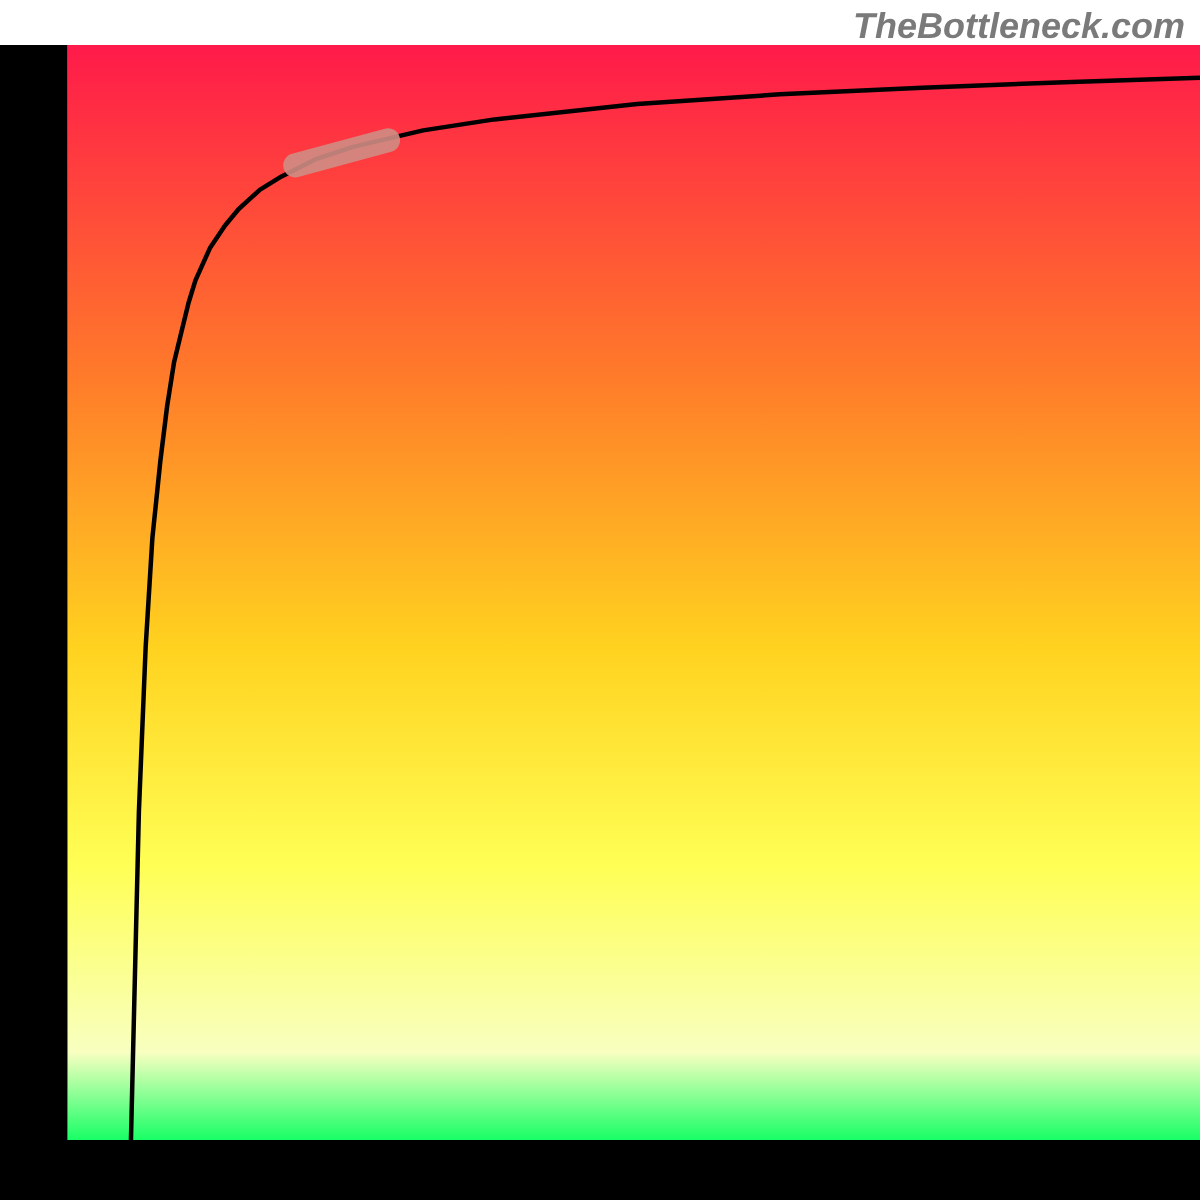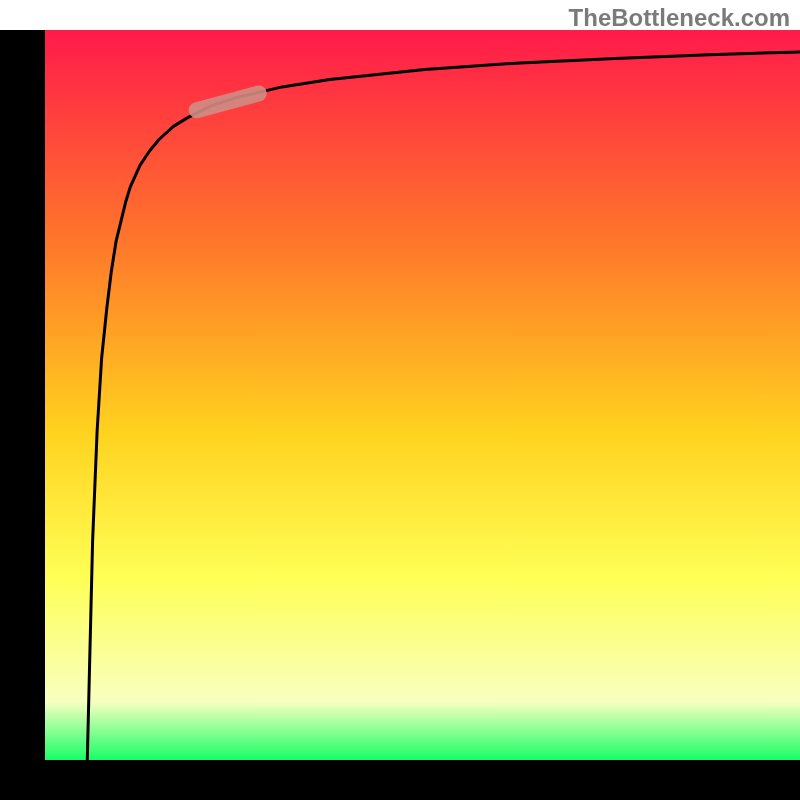--- a/index.html
+++ b/index.html
@@ -8,20 +8,21 @@
     width: 800px;
     height: 800px;
     background: #ffffff;
     font-family: Arial, Helvetica, sans-serif;
     overflow: hidden;
   }
   .stage {
     position: relative;
     width: 800px;
     height: 800px;
+    font-style: italic;
   }
   .watermark {
     position: absolute;
     top: 4px;
     right: 10px;
     font-size: 24px;
     font-weight: 600;
     color: #7a7a7a;
     user-select: none;
   }

